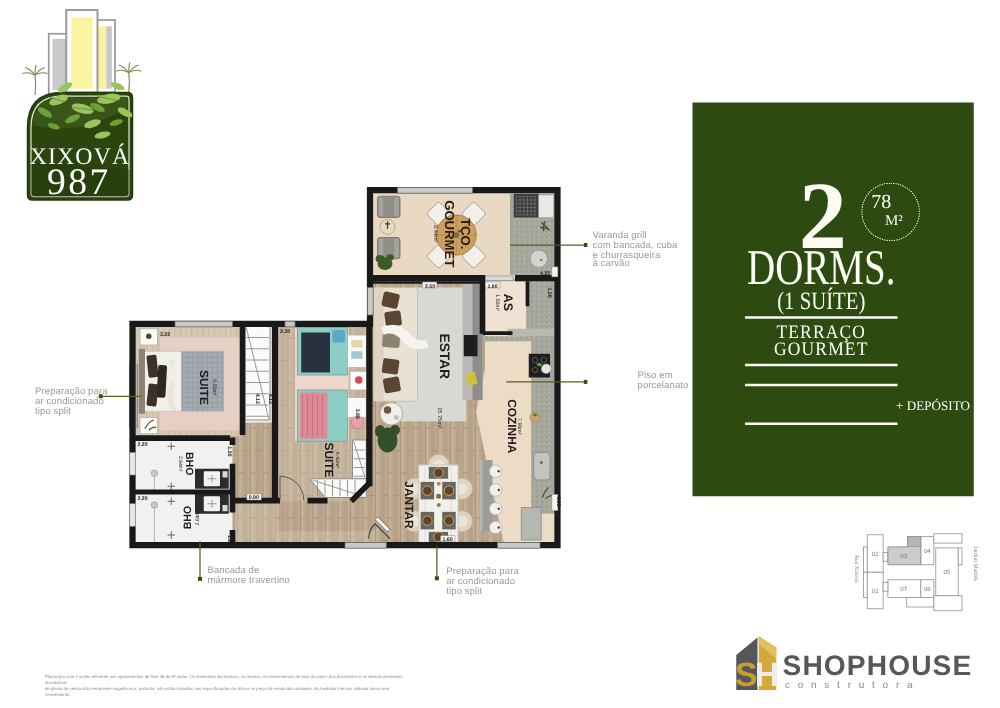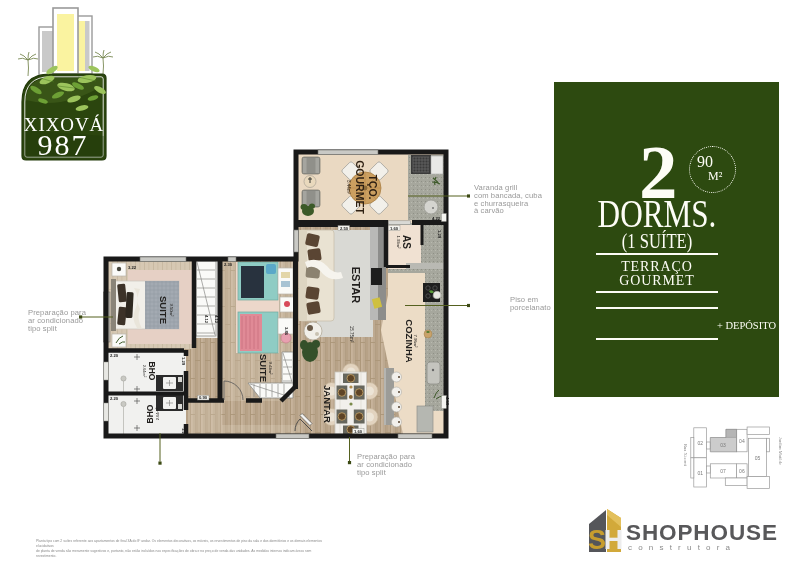--- a/index.html
+++ b/index.html
@@ -530,29 +530,30 @@
 <rect x="347.9" y="461" width="3.2" height="3.2" fill="#3c4a14"></rect>
 </svg>
 </div>
 
 <div class="abs note" style="left:474px;top:184px;width:110px;">Varanda grill<br>com bancada, cuba<br>e churrasqueira<br>à carvão</div>
 
 <div class="abs note" style="left:474px;top:296px;width:100px;margin-left:36px;">Piso em<br>porcelanato</div>
 
 <div class="abs note" style="left:28px;top:309px;width:100px;">Preparação para<br>ar condicionado<br>tipo split</div>
 
+<div class="abs note" style="left:166px;top:452px;width:130px;">Bancada de<br>mármore travertino</div>
 
 <div class="abs note" style="left:357px;top:453px;width:110px;">Preparação para<br>ar condicionado<br>tipo split</div>
 
 <div class="abs" style="left:554px;top:82px;width:225px;height:315px;background:#2d4a10;color:#fdfdf6;">
 
   <div class="abs" style="left:85px;top:64.5px;font-family:'Liberation Serif',serif;font-weight:bold;font-size:77px;line-height:51px;">2</div>
 
   <div class="abs" style="left:135px;top:64px;width:45px;height:45px;border:1.4px dotted #fdfdf6;border-radius:50%;">
-    <div style="position:absolute;left:7px;top:6px;font-family:'Liberation Serif',serif;font-size:16px;">90</div>
+    <div style="position:absolute;left:7px;top:6px;font-family:'Liberation Serif',serif;font-size:16px;">78</div>
     <div style="position:absolute;left:18px;top:22px;font-family:Liberation Serif, serif;font-size:12px;">M²</div>
   </div>
 
   <div class="abs" style="left:0;top:117.5px;width:206px;text-align:center;font-family:'Liberation Serif',serif;font-size:40px;line-height:27px;letter-spacing:0px;transform:scaleX(0.78);transform-origin:103px 50%;">DORMS.</div>
 
   <div class="abs" style="left:0;top:150px;width:206px;text-align:center;font-family:'Liberation Serif',serif;font-size:20px;line-height:18px;letter-spacing:0px;transform:scaleX(0.83);transform-origin:103px 50%;">(1 SUÍTE)</div>
 
   <div class="panel-rule" style="top:171px;"></div>
 
   <div class="abs" style="left:0;top:177px;width:206px;text-align:center;font-family:'Liberation Serif',serif;font-size:15.2px;letter-spacing:1px;line-height:14px;transform:scaleX(0.92);transform-origin:103px 50%;">TERRAÇO<br>GOURMET</div>

